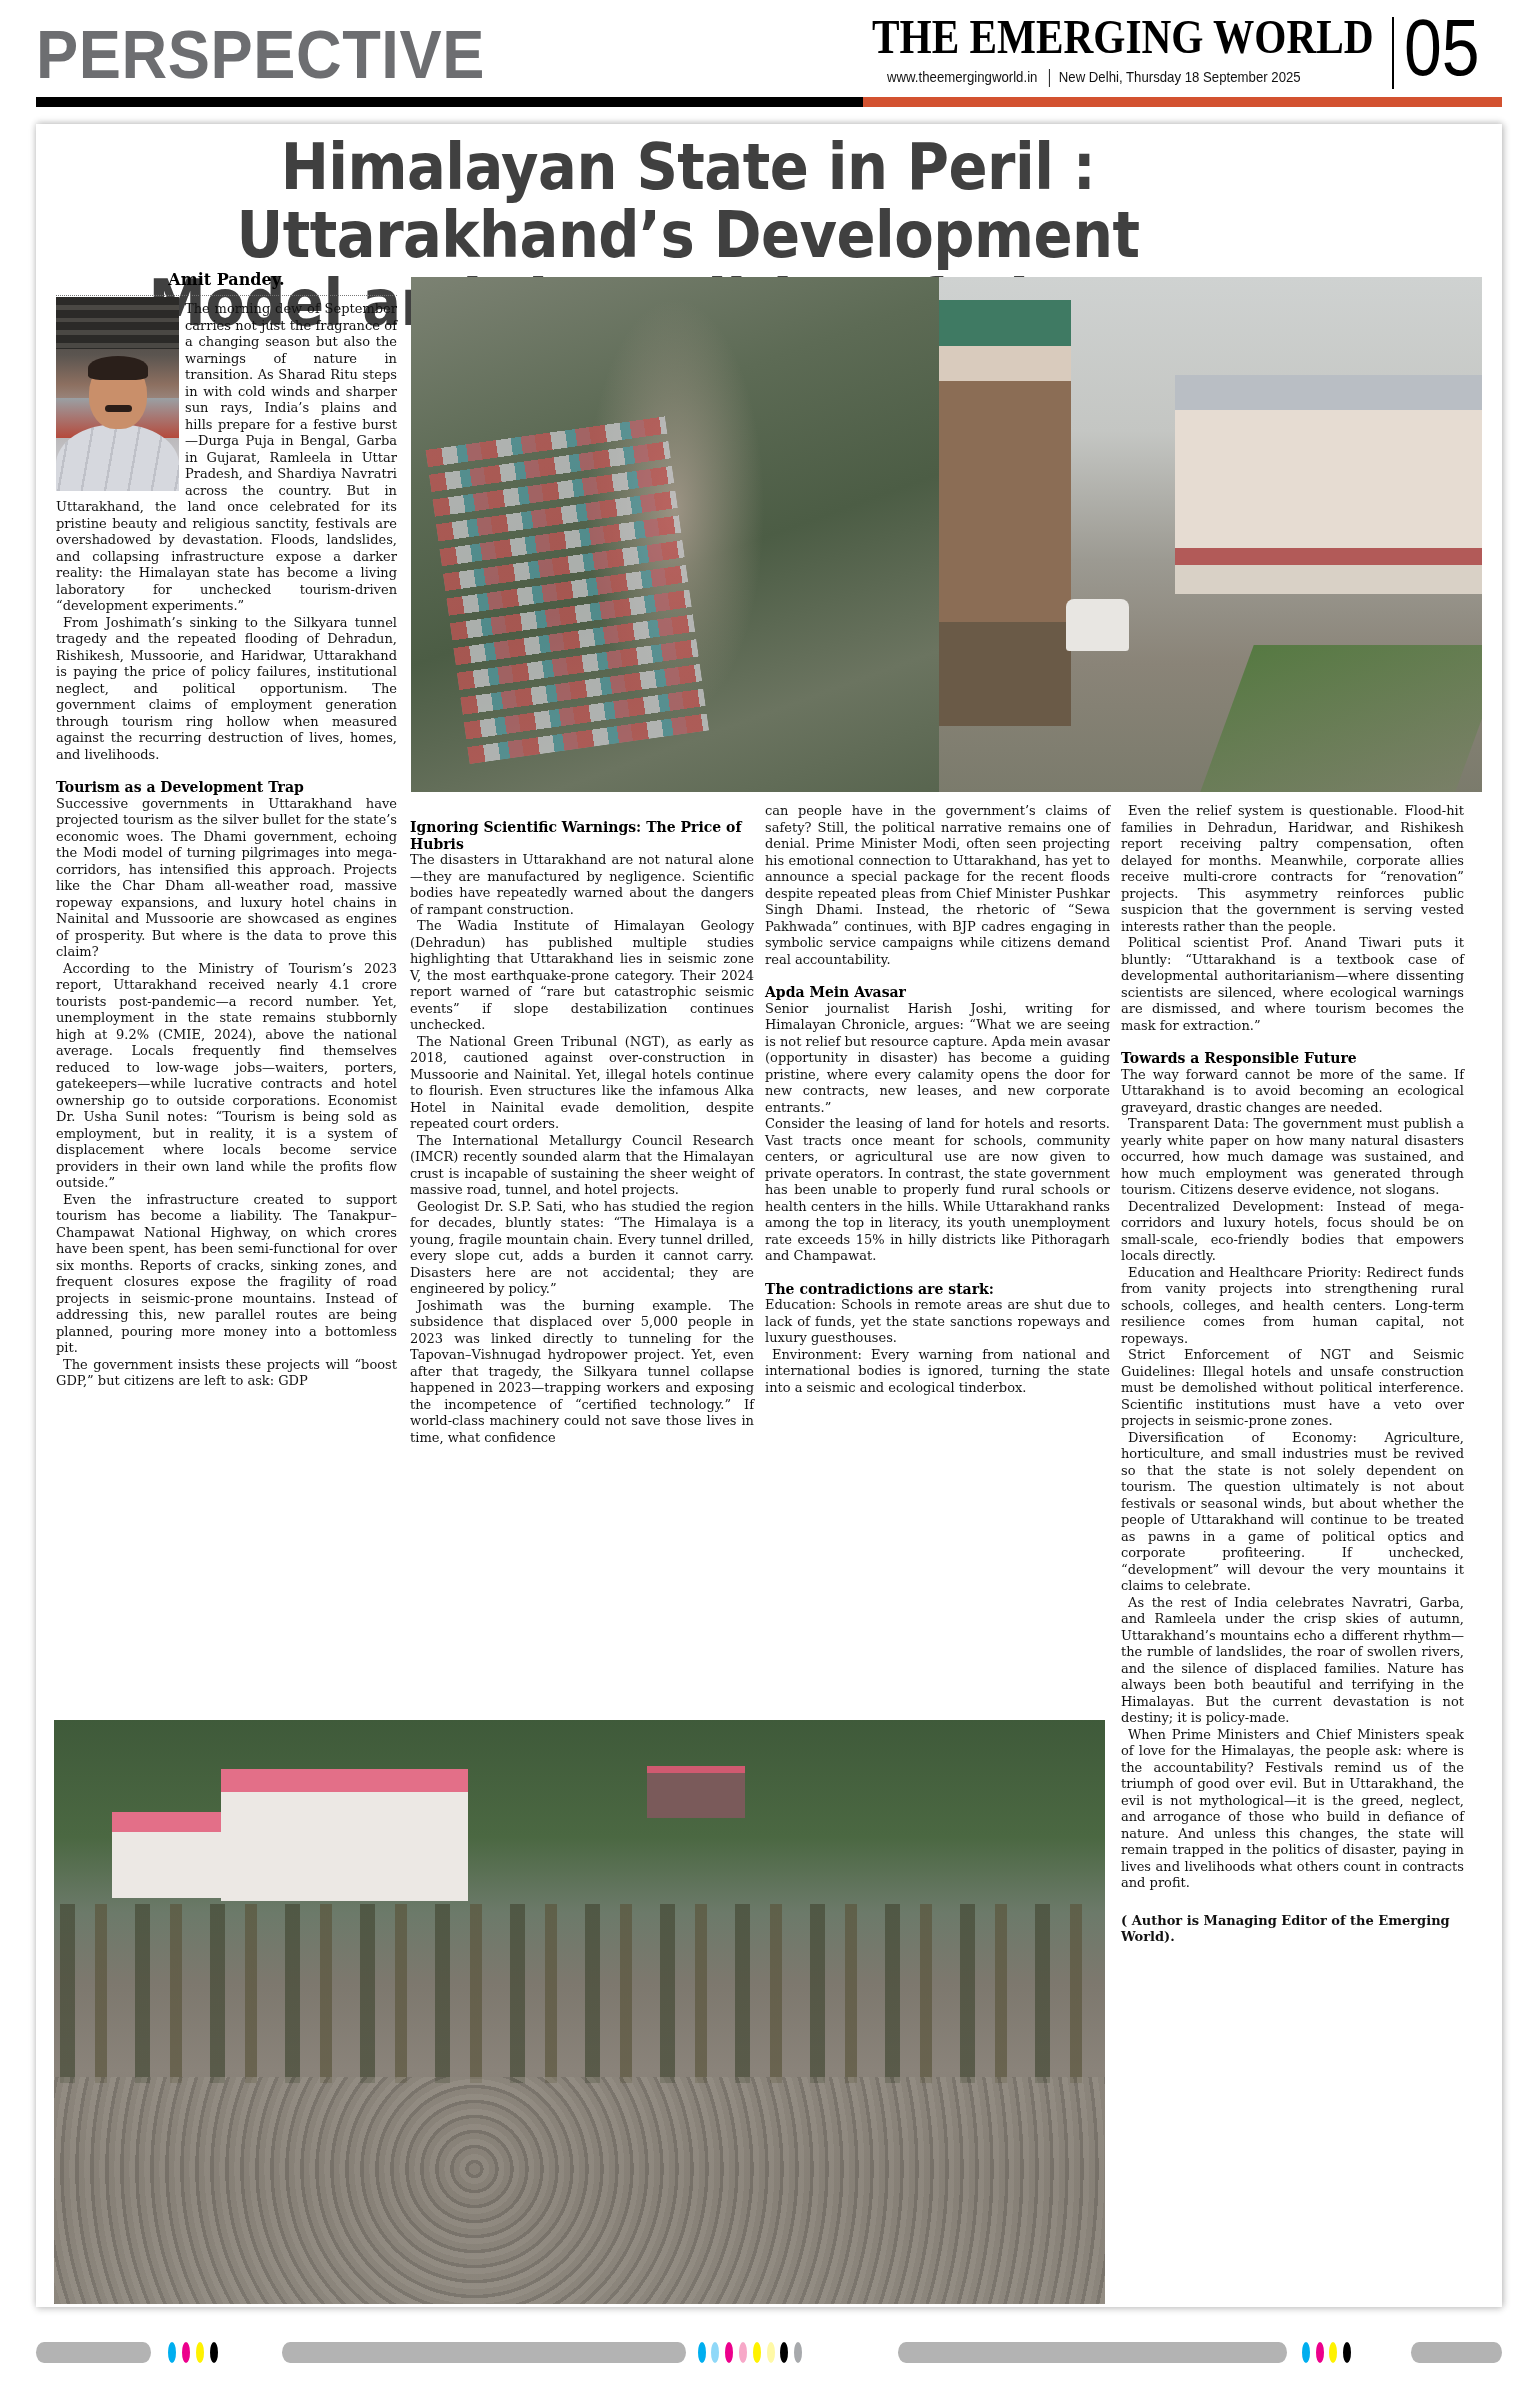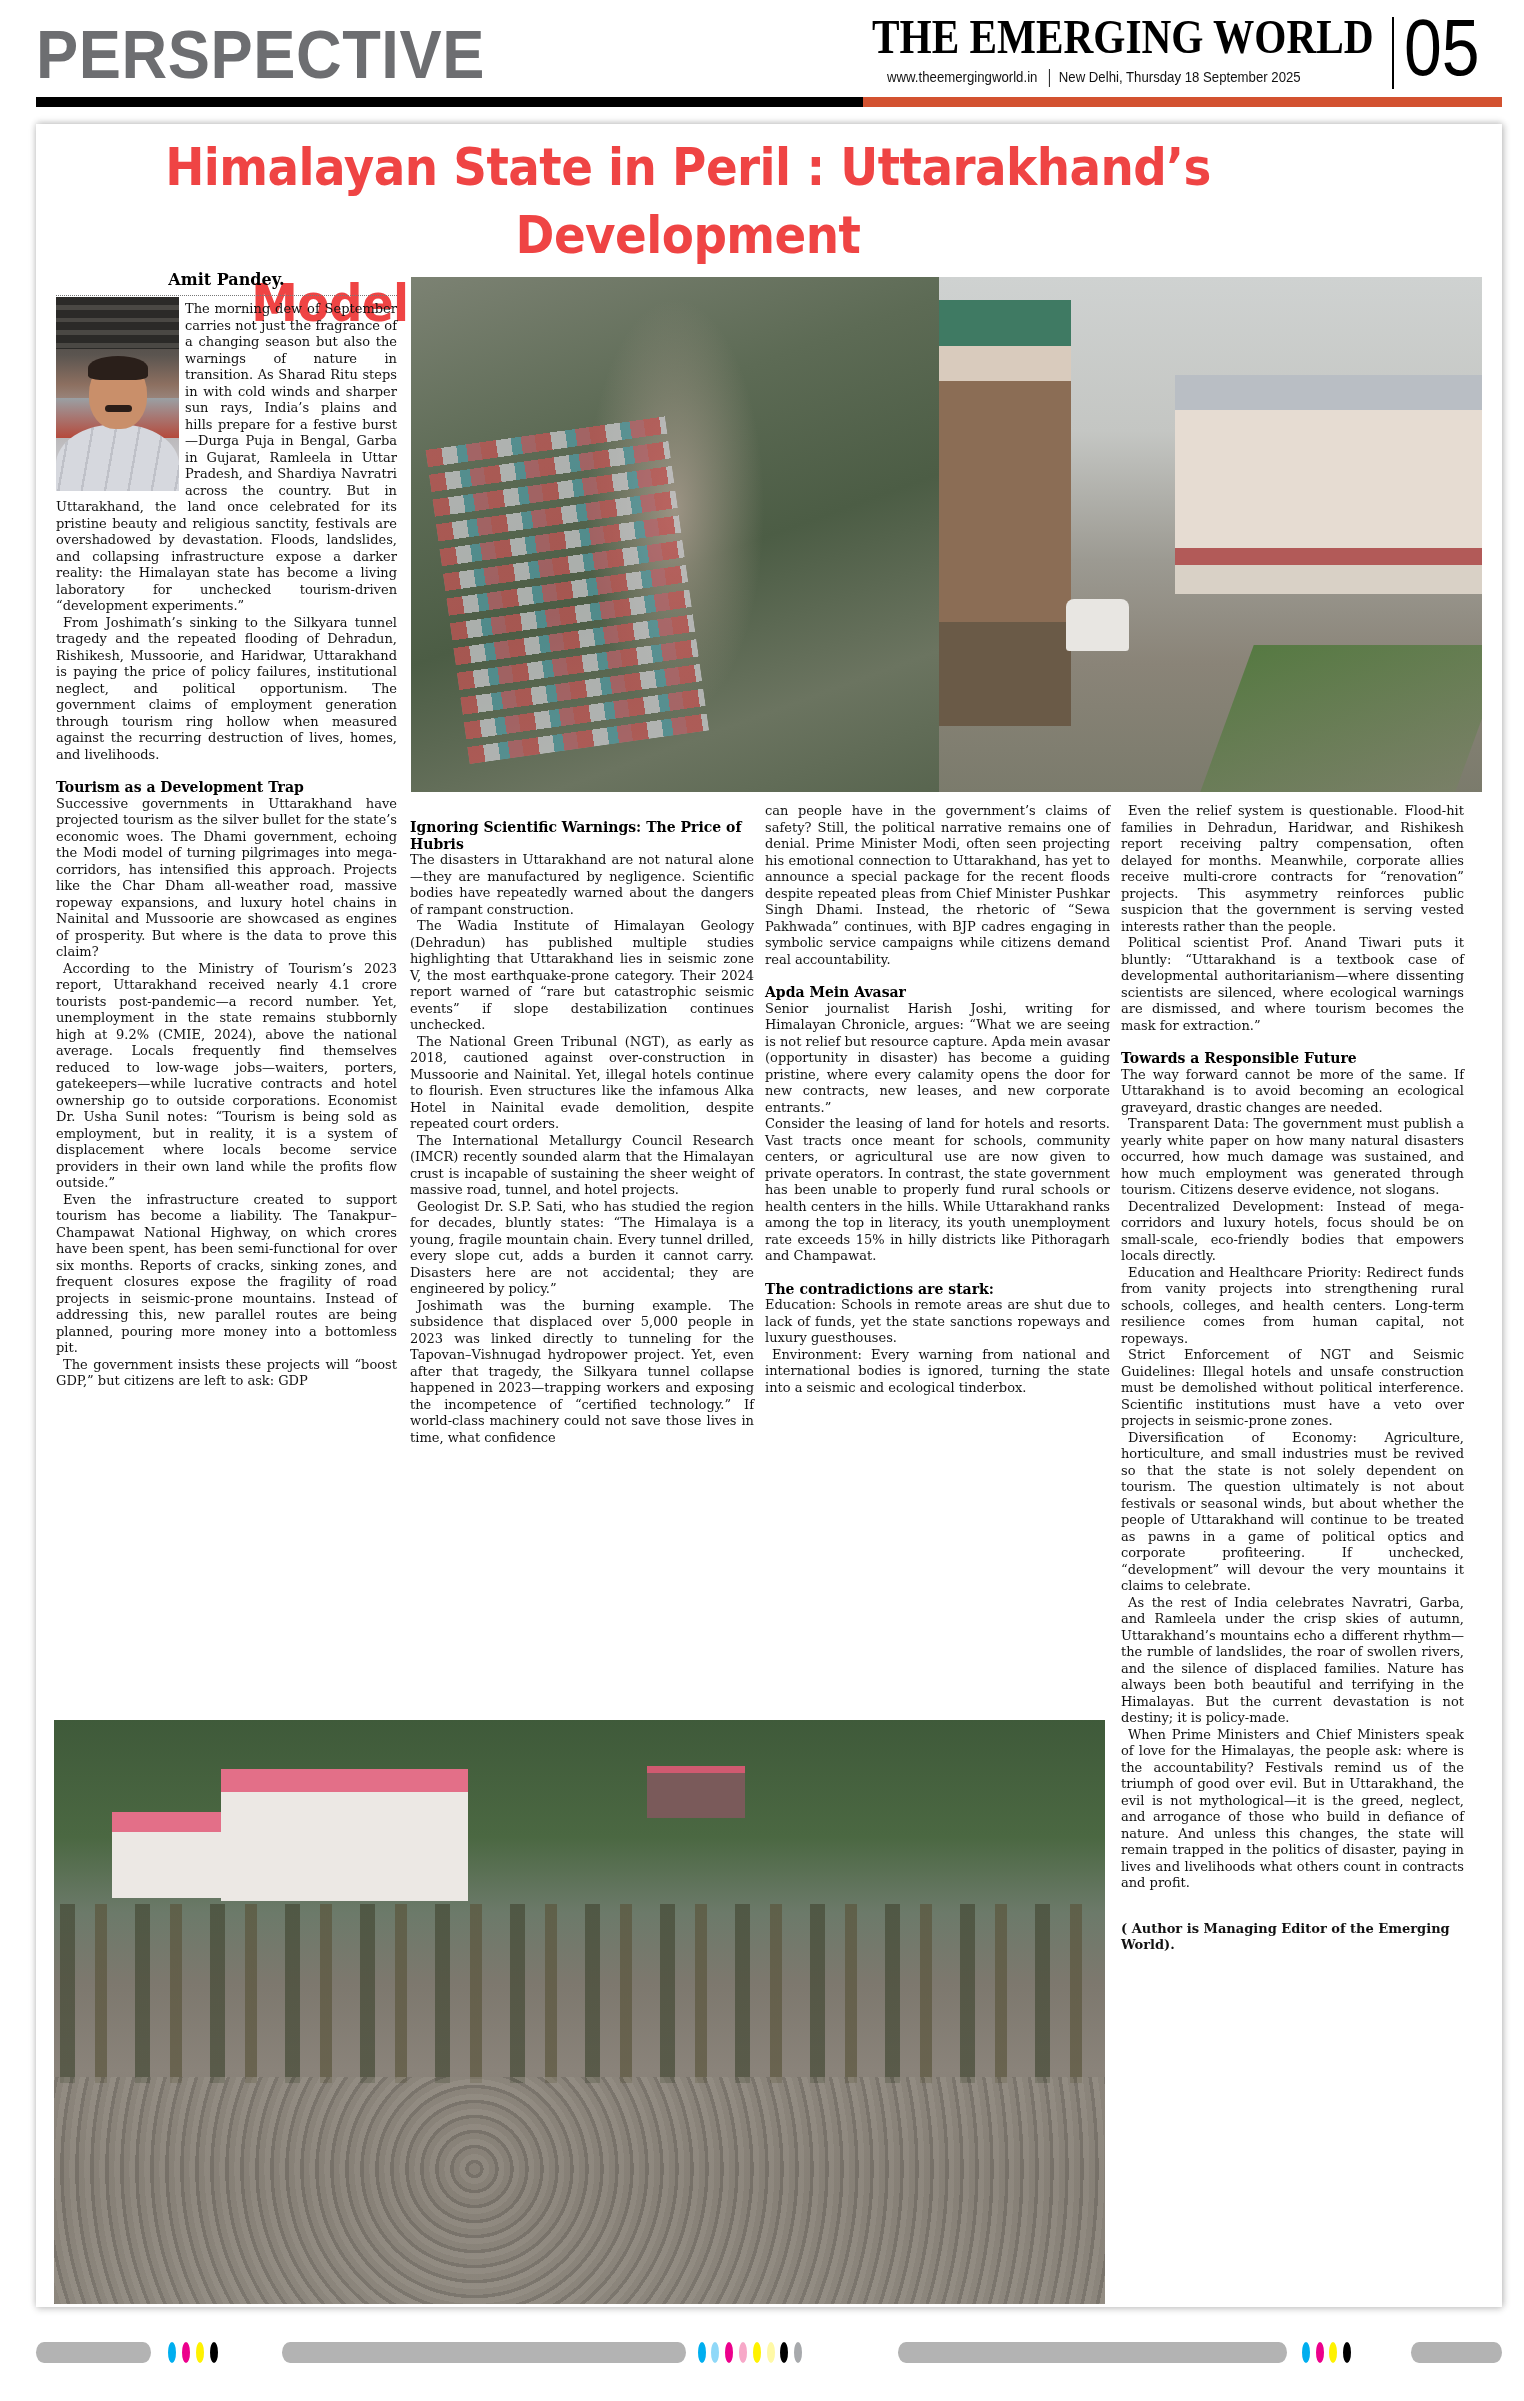--- a/index.html
+++ b/index.html
@@ -45,21 +45,21 @@
   
   #article-card {
     left: 36px; top: 124px; width: 1466px; height: 2183px;
     background: #fff;
     box-shadow: 0 -3.5px 5.8px rgba(0,0,0,0.12), 3.5px 0 5.8px rgba(0,0,0,0.10), -3.5px 0 5.8px rgba(0,0,0,0.06), 0 3.5px 5.8px rgba(0,0,0,0.10);
   }
 
   #headline {
     left: 36px; top: 133px; width: 1304px; text-align: center;
     font-family: "DejaVu Sans", "Liberation Sans", sans-serif;
-    font-weight: 700; font-size: 52px; line-height: 68px; color: #ef4444;
+    font-weight: 700; font-size: 64px; line-height: 68px; color: #404040;
     letter-spacing: -0.6px;
   }
   #headline span { display: block; transform: scaleX(0.9); }
 
   #byline {
     left: 56px; top: 269px; width: 341px; text-align: center;
     font-family: "DejaVu Serif", "Liberation Serif", serif; font-weight: 700;
     font-size: 16px; line-height: 21px; color: #000;
   }
   #byline-rule { left: 56px; top: 295px; width: 341px; height: 0; border-top: 1.7px dotted #777; }
@@ -82,21 +82,21 @@
     position: absolute;
     font-family: "DejaVu Serif", "Liberation Serif", serif;
     font-size: 13px; line-height: 16.5px; color: #111;
     text-align: justify; hyphens: none;
   }
   .col p { margin: 0; text-indent: 7px; }
   .col p.noindent { text-indent: 0; }
   .col h3 {
     margin: 16px 0 0 0; font-size: 14px; line-height: 16.7px; font-weight: 700; color: #000; text-align: left;
   }
-  .col .note { font-weight: 700; margin-top: 29px; text-align: left; text-indent: 0; }
+  .col .note { font-weight: 700; margin-top: 21px; text-align: left; text-indent: 0; }
 
   #col1-wrap { left: 56px; top: 301px; width: 341px; }
   #col1-wrap .float-space { float: left; width: 129px; height: 194px; }
   #col2 { left: 410px; top: 803px; width: 344px; }
   #col3 { left: 765px; top: 803px; width: 345px; }
   #col4 { left: 1121px; top: 803px; width: 343px; }
 
   
   #photo-landslide {
     left: 411px; top: 277px; width: 528px; height: 515px; overflow: hidden;

